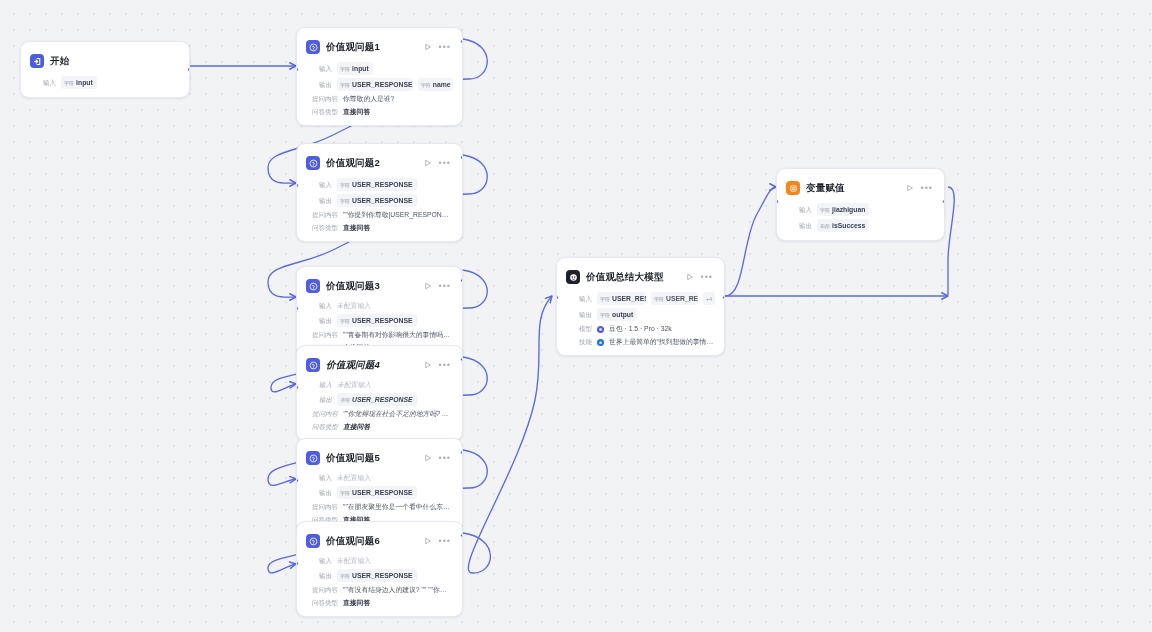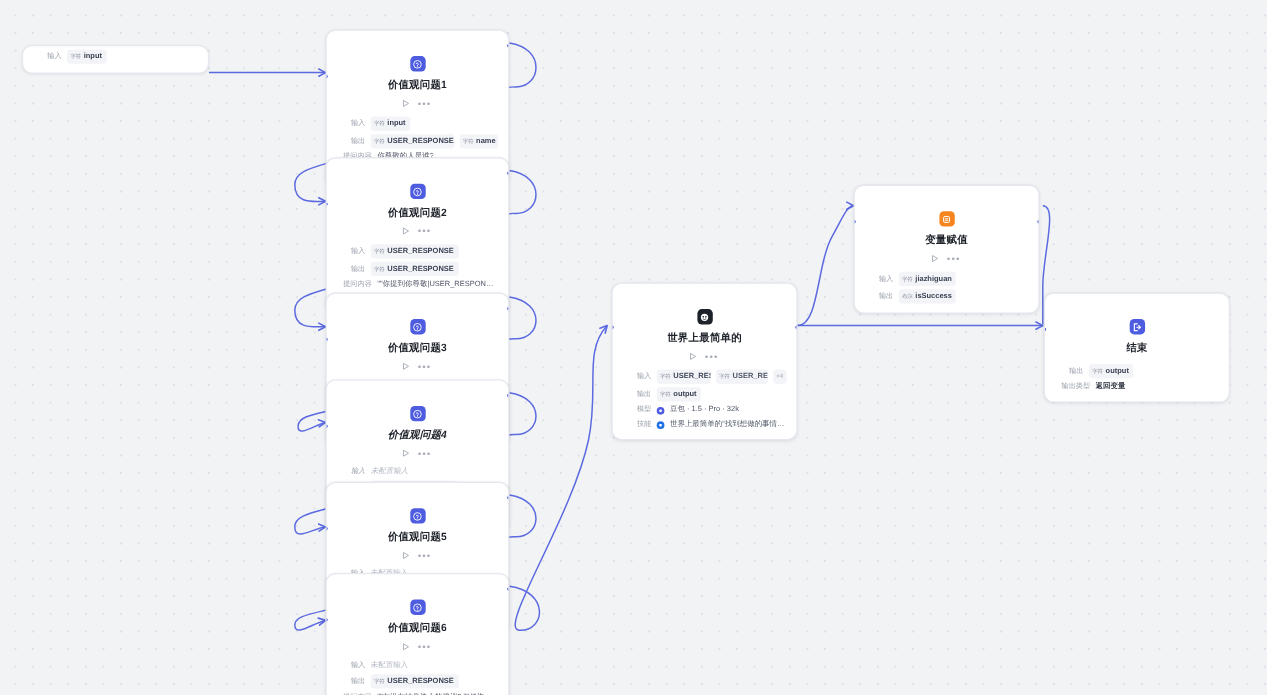--- a/index.html
+++ b/index.html
@@ -22,23 +22,22 @@
     position:absolute;
     background:#ffffff;
     border:1px solid #e6e8ef;
     border-radius:9px;
     box-shadow:0 1px 3px rgba(20,25,60,.07),0 0 0 .5px rgba(20,25,60,.02);
     box-sizing:border-box;
     overflow:hidden;
   }
   .node-head{
     display:flex;align-items:center;
-    padding:23px 9px 5px 9px;
+    padding:12px 9px 5px 9px;
     gap:6px;
-    flex-direction:column;
   }
   .nicon{
     width:14px;height:14px;border-radius:4px;
     display:flex;align-items:center;justify-content:center;
     flex:0 0 auto;
     color:#fff;
   }
   .nicon svg{display:block;}
   .ntitle{
     font-size:9.5px;font-weight:bold;color:#1d2129;
@@ -118,20 +117,29 @@
 
       <path d="M725,296 C745,296 742,240 757,214 C766,198 770,187 776,187" marker-end="url(#arw)"></path>
 
       <path d="M725,296 L948,296" marker-end="url(#arw)"></path>
 
       <path d="M948,187 C962,187 948,232 948,260 C948,282 948,290 948,295"></path>
     </g>
   </svg>
 
   <div class="node" style="left:20px;top:41px;width:170px;">
+    <div class="node-head">
+      <span class="nicon" style="background:#4e5ce0;">
+        <svg width="9" height="9" viewBox="0 0 12 12">
+            <path d="M5 2 H9 V10 H5" fill="none" stroke="#fff" stroke-width="1.4"></path>
+            <path d="M2 6 H6 M4.2 4 L6.3 6 L4.2 8" fill="none" stroke="#fff" stroke-width="1.4" stroke-linecap="round" stroke-linejoin="round"></path>
+          </svg>
+      </span>
+      <span class="ntitle">开始</span>
+    </div>
     <div class="node-body">
       <div class="row">
         <span class="rlabel w26">输入</span>
         <span class="chip">
           <span class="vt">字符</span>
           <span>input</span>
         </span>
       </div>
     </div>
     <span class="port" style="right:-3px;top:25px;"></span>
@@ -402,21 +410,21 @@
   <div class="node" style="left:556px;top:257px;width:169px;">
     <div class="node-head">
       <span class="nicon" style="background:#1d2129;">
         <svg width="9" height="9" viewBox="0 0 12 12">
             <circle cx="6" cy="6" r="4.4" fill="#fff"></circle>
             <circle cx="4.4" cy="5.4" r="1" fill="#1d2129"></circle>
             <circle cx="7.6" cy="5.4" r="1" fill="#1d2129"></circle>
             <path d="M4.3 8.1 Q6 9.2 7.7 8.1" fill="none" stroke="#1d2129" stroke-width=".9" stroke-linecap="round"></path>
           </svg>
       </span>
-      <span class="ntitle">世界上最简单的</span>
+      <span class="ntitle">价值观总结大模型</span>
       <span class="head-actions">
         <svg class="play-ico" viewBox="0 0 10 10">
             <path d="M2.2 1.6 L8 5 L2.2 8.4 Z" fill="none" stroke="#a9aeb8" stroke-width="1.1" stroke-linejoin="round"></path>
           </svg>
         <span class="dots-ico">•••</span>
       </span>
     </div>
     <div class="node-body">
       <div class="row">
         <span class="rlabel w26">输入</span>
@@ -489,39 +497,14 @@
         <span class="chip">
           <span class="vt">布尔</span>
           <span>isSuccess</span>
         </span>
       </div>
     </div>
     <span class="port" style="left:-3px;top:30px;"></span>
     <span class="port" style="right:-3px;top:30px;"></span>
   </div>
 
-  <div class="node" style="left:949px;top:266px;width:169px;">
-    <div class="node-head">
-      <span class="nicon" style="background:#4e5ce0;">
-        <svg width="9" height="9" viewBox="0 0 12 12">
-            <path d="M7 2 H3 V10 H7" fill="none" stroke="#fff" stroke-width="1.4"></path>
-            <path d="M6 6 H10 M8.2 4 L10.3 6 L8.2 8" fill="none" stroke="#fff" stroke-width="1.4" stroke-linecap="round" stroke-linejoin="round"></path>
-          </svg>
-      </span>
-      <span class="ntitle">结束</span>
-    </div>
-    <div class="node-body">
-      <div class="row">
-        <span class="rlabel w26">输出</span>
-        <span class="chip">
-          <span class="vt">字符</span>
-          <span>output</span>
-        </span>
-      </div>
-      <div class="row">
-        <span class="rlabel w32">输出类型</span>
-        <span class="plain bold">返回变量</span>
-      </div>
-    </div>
-    <span class="port" style="left:-3px;top:30px;"></span>
-  </div>
 
 </div>
 
 </body></html>

